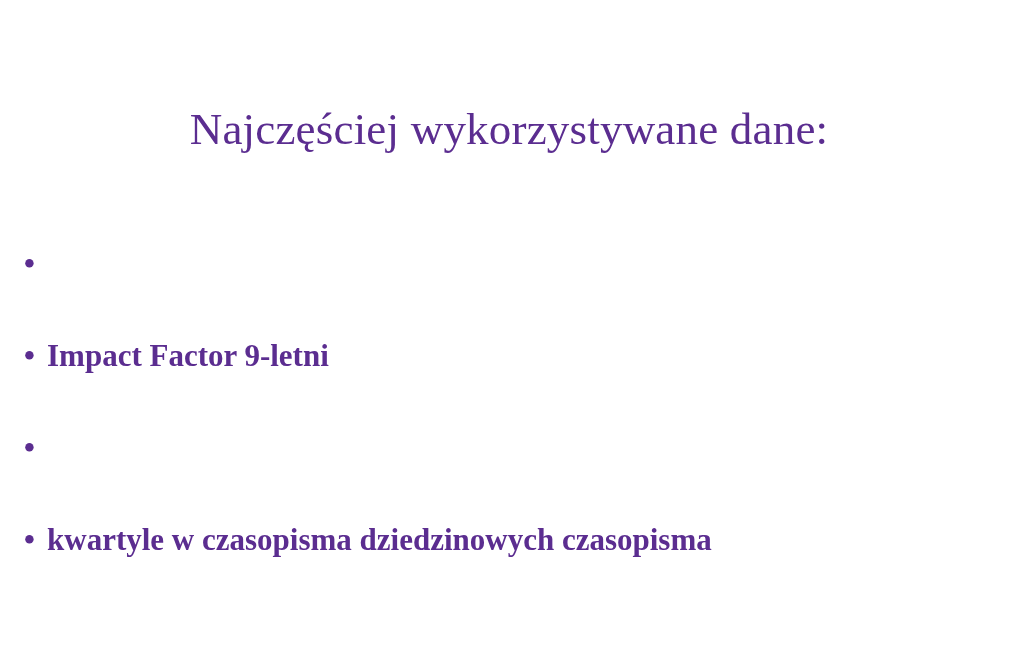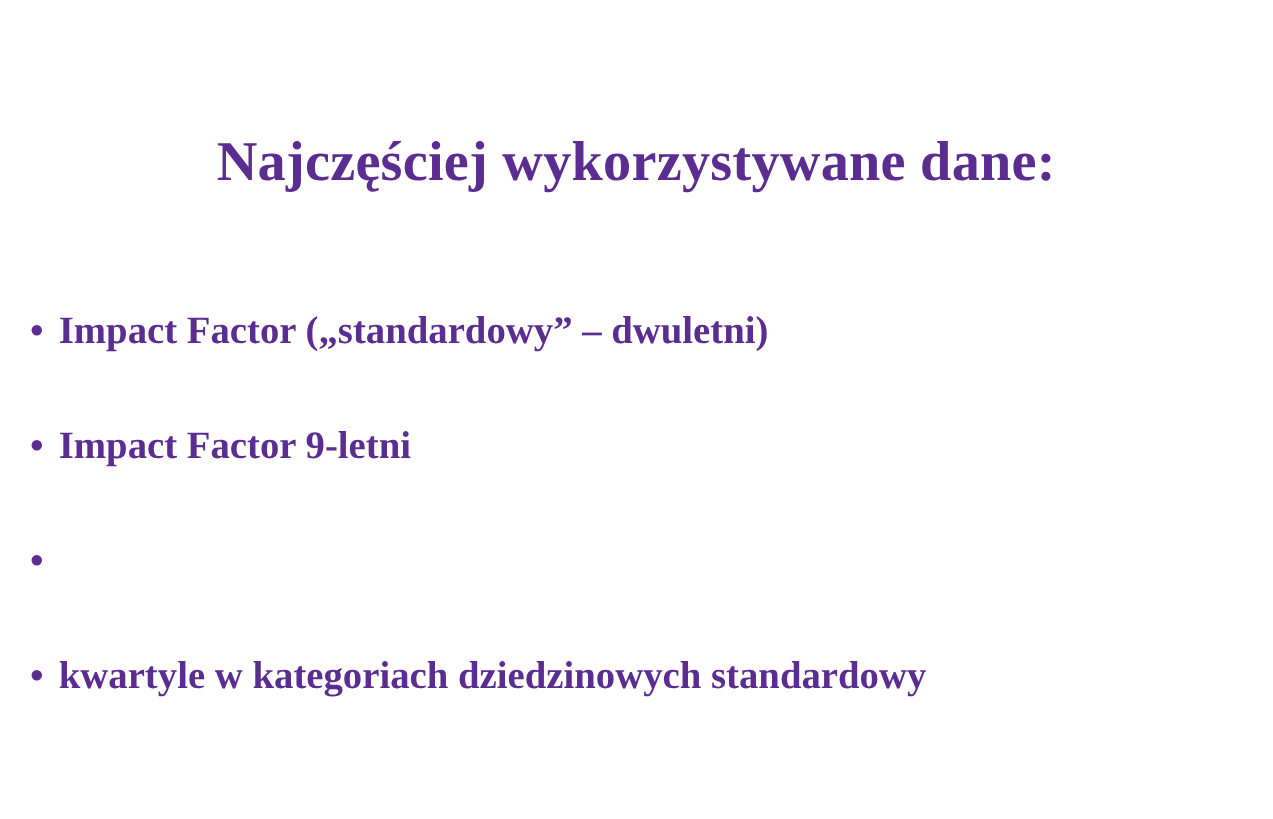--- a/index.html
+++ b/index.html
@@ -24,21 +24,21 @@
   }
 
   
   .slide-title {
     position: absolute;
     left: 0;
     top: 75px;
     width: 1018px;
     text-align: center;
     font-size: 45px;
-    font-weight: bold;
+    font-weight: normal;
     line-height: 1.1;
     color: #5b2d90;
     letter-spacing: 0.2px;
     white-space: nowrap;
   }
 
   
   .bullet-list {
     position: absolute;
     left: 24px;
@@ -80,32 +80,31 @@
 <body>
 
 <div class="slide">
 
   <h1 class="slide-title">Najczęściej wykorzystywane dane:</h1>
 
   <ul class="bullet-list">
 
     <li class="bullet-item">
       <span class="bullet-marker">•</span>
-      <span class="bullet-text">Impact Factor („standardowy” – dwuletni)</span>
     </li>
 
     <li class="bullet-item">
       <span class="bullet-marker">•</span>
       <span class="bullet-text">Impact Factor 9-letni</span>
     </li>
 
     <li class="bullet-item">
       <span class="bullet-marker">•</span>
     </li>
 
     <li class="bullet-item">
       <span class="bullet-marker">•</span>
-      <span class="bullet-text">kwartyle w kategoriach dziedzinowych standardowy</span>
+      <span class="bullet-text">kwartyle w czasopisma dziedzinowych czasopisma</span>
     </li>
 
   </ul>
 
 </div>
 
 </body></html>

